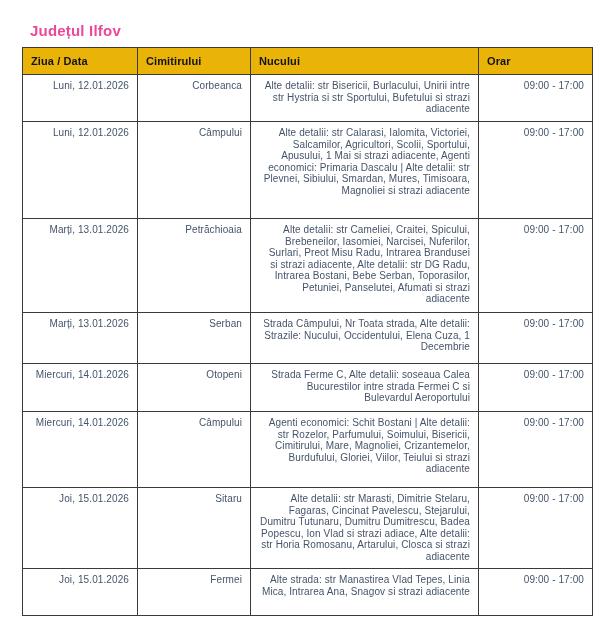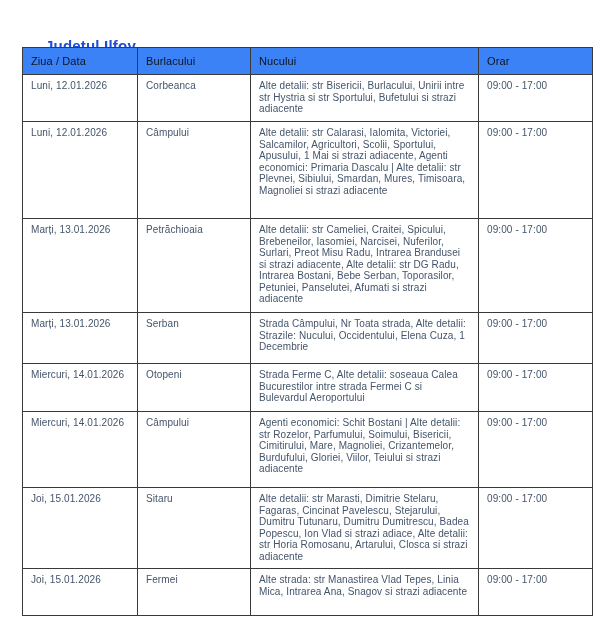--- a/index.html
+++ b/index.html
@@ -12,62 +12,63 @@
     width: 613px;
     height: 635px;
     background: #ffffff;
     font-family: "Liberation Sans", sans-serif;
     overflow: hidden;
   }
   .doc-title {
     position: absolute;
     left: 30px;
     top: 22px;
-    margin: 15px;
+    margin: 0;
     font-size: 15px;
     font-weight: bold;
-    color: #1d4ed8;
+    color: #ec4899;
     letter-spacing: 0.2px;
   }
   table.schedule {
     position: absolute;
     left: 22px;
     top: 47px;
     width: 570px;
     border-collapse: collapse;
     table-layout: fixed;
   }
   table.schedule col.c1 { width: 115px; }
   table.schedule col.c2 { width: 113px; }
   table.schedule col.c3 { width: 228px; }
   table.schedule col.c4 { width: 114px; }
   table.schedule th,
   table.schedule td {
     border: 1.6px solid #3a3a3a;
     box-sizing: border-box;
   }
   table.schedule th {
-    background: #3b82f6;
+    background: #eab308;
     height: 27px;
     padding: 3px 8px;
     text-align: left;
     vertical-align: middle;
     font-size: 11px;
-    font-weight: normal;
+    font-weight: bold;
     color: #10141c;
     letter-spacing: 0.1px;
   }
   table.schedule td {
     padding: 5px 8px 4px 8px;
     vertical-align: top;
     font-size: 10px;
     line-height: 11.5px;
     color: #44546a;
     letter-spacing: 0.1px;
     word-wrap: break-word;
+    text-align: right;
   }
   tr.row-0 { height: 47px; }
   tr.row-1 { height: 97px; }
   tr.row-2 { height: 94px; }
   tr.row-3 { height: 51px; }
   tr.row-4 { height: 48px; }
   tr.row-5 { height: 76px; }
   tr.row-6 { height: 81px; }
   tr.row-7 { height: 47px; }
 </style>
@@ -81,21 +82,21 @@
   <table class="schedule">
     <colgroup>
       <col class="c1">
         <col class="c2">
         <col class="c3">
         <col class="c4">
     </colgroup>
     <thead>
       <tr>
         <th>Ziua / Data</th>
-        <th>Burlacului</th>
+        <th>Cimitirului</th>
         <th>Nucului</th>
         <th>Orar</th>
       </tr>
     </thead>
     <tbody>
       <tr class="row-0">
         <td>Luni, 12.01.2026</td>
         <td>Corbeanca</td>
         <td>Alte detalii: str Bisericii, Burlacului, Unirii intre str Hystria si str Sportului, Bufetului si strazi adiacente</td>
         <td>09:00 - 17:00</td>

